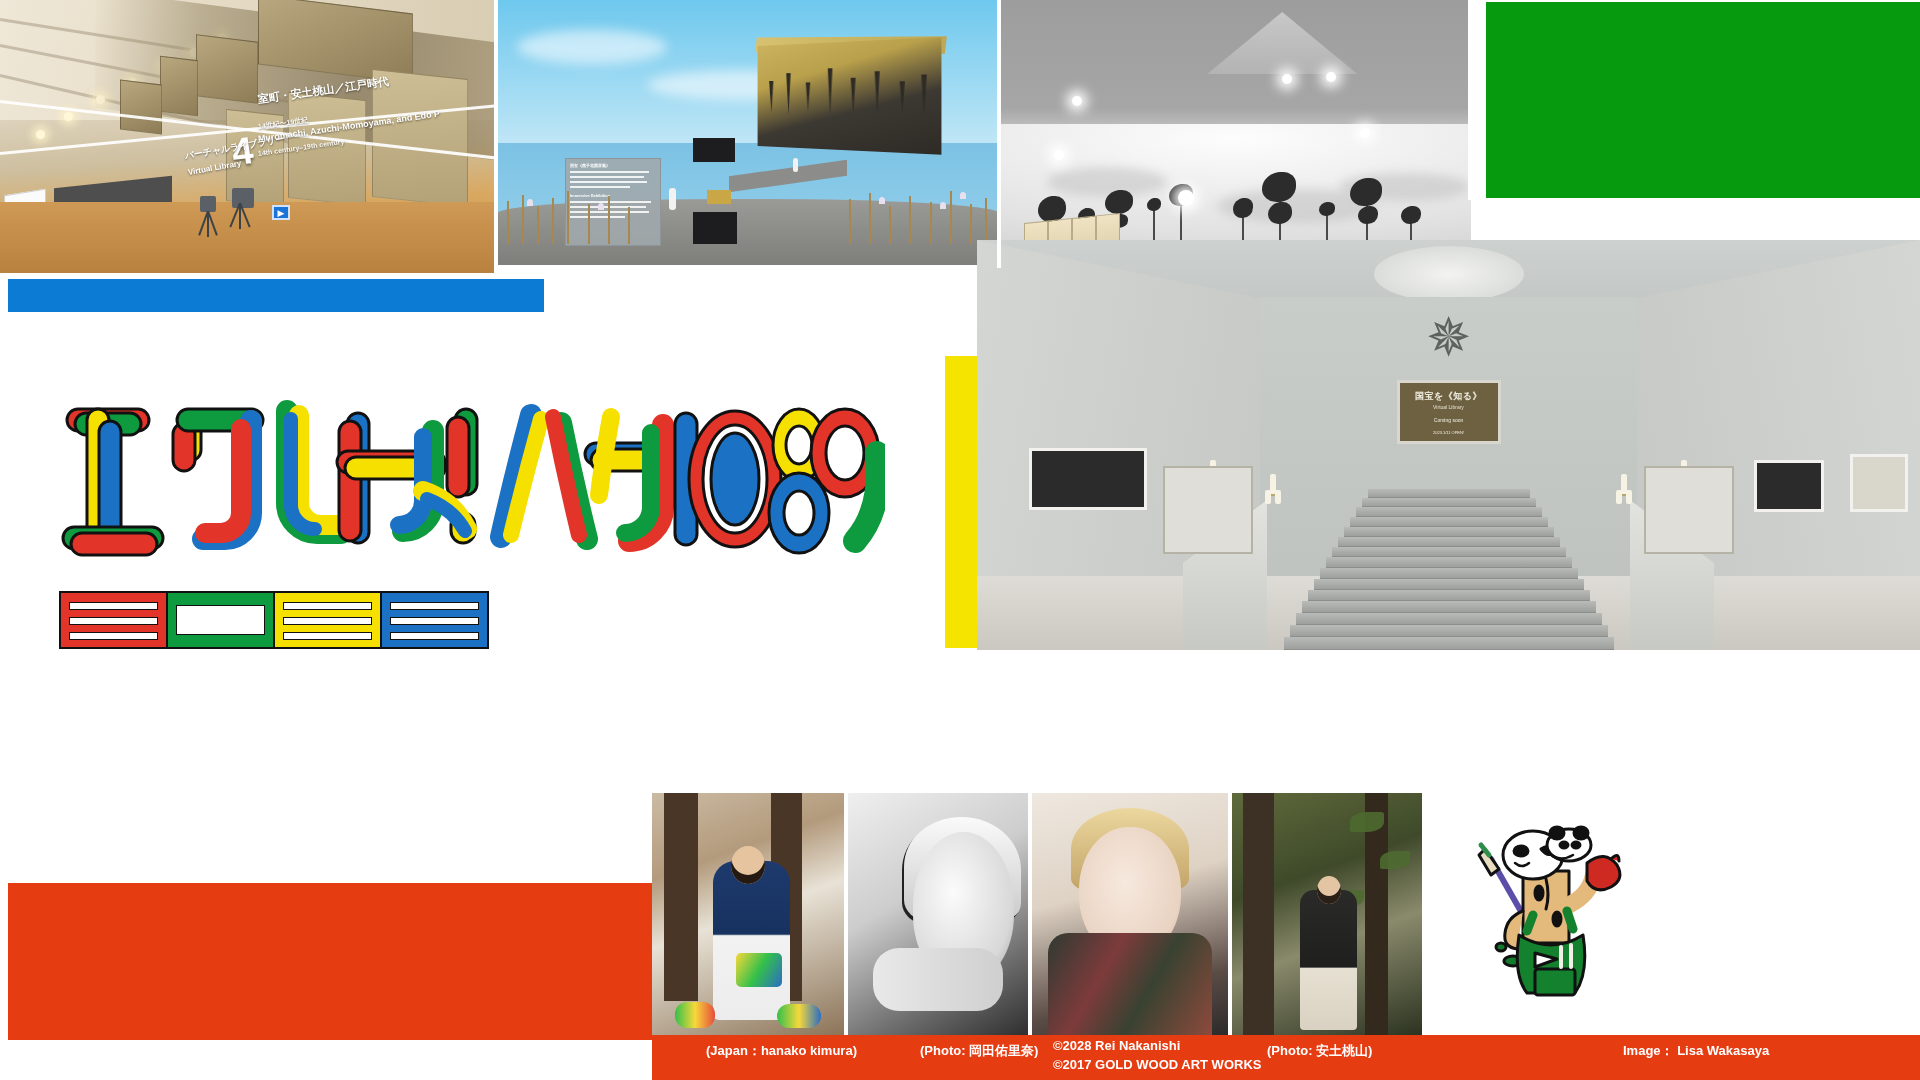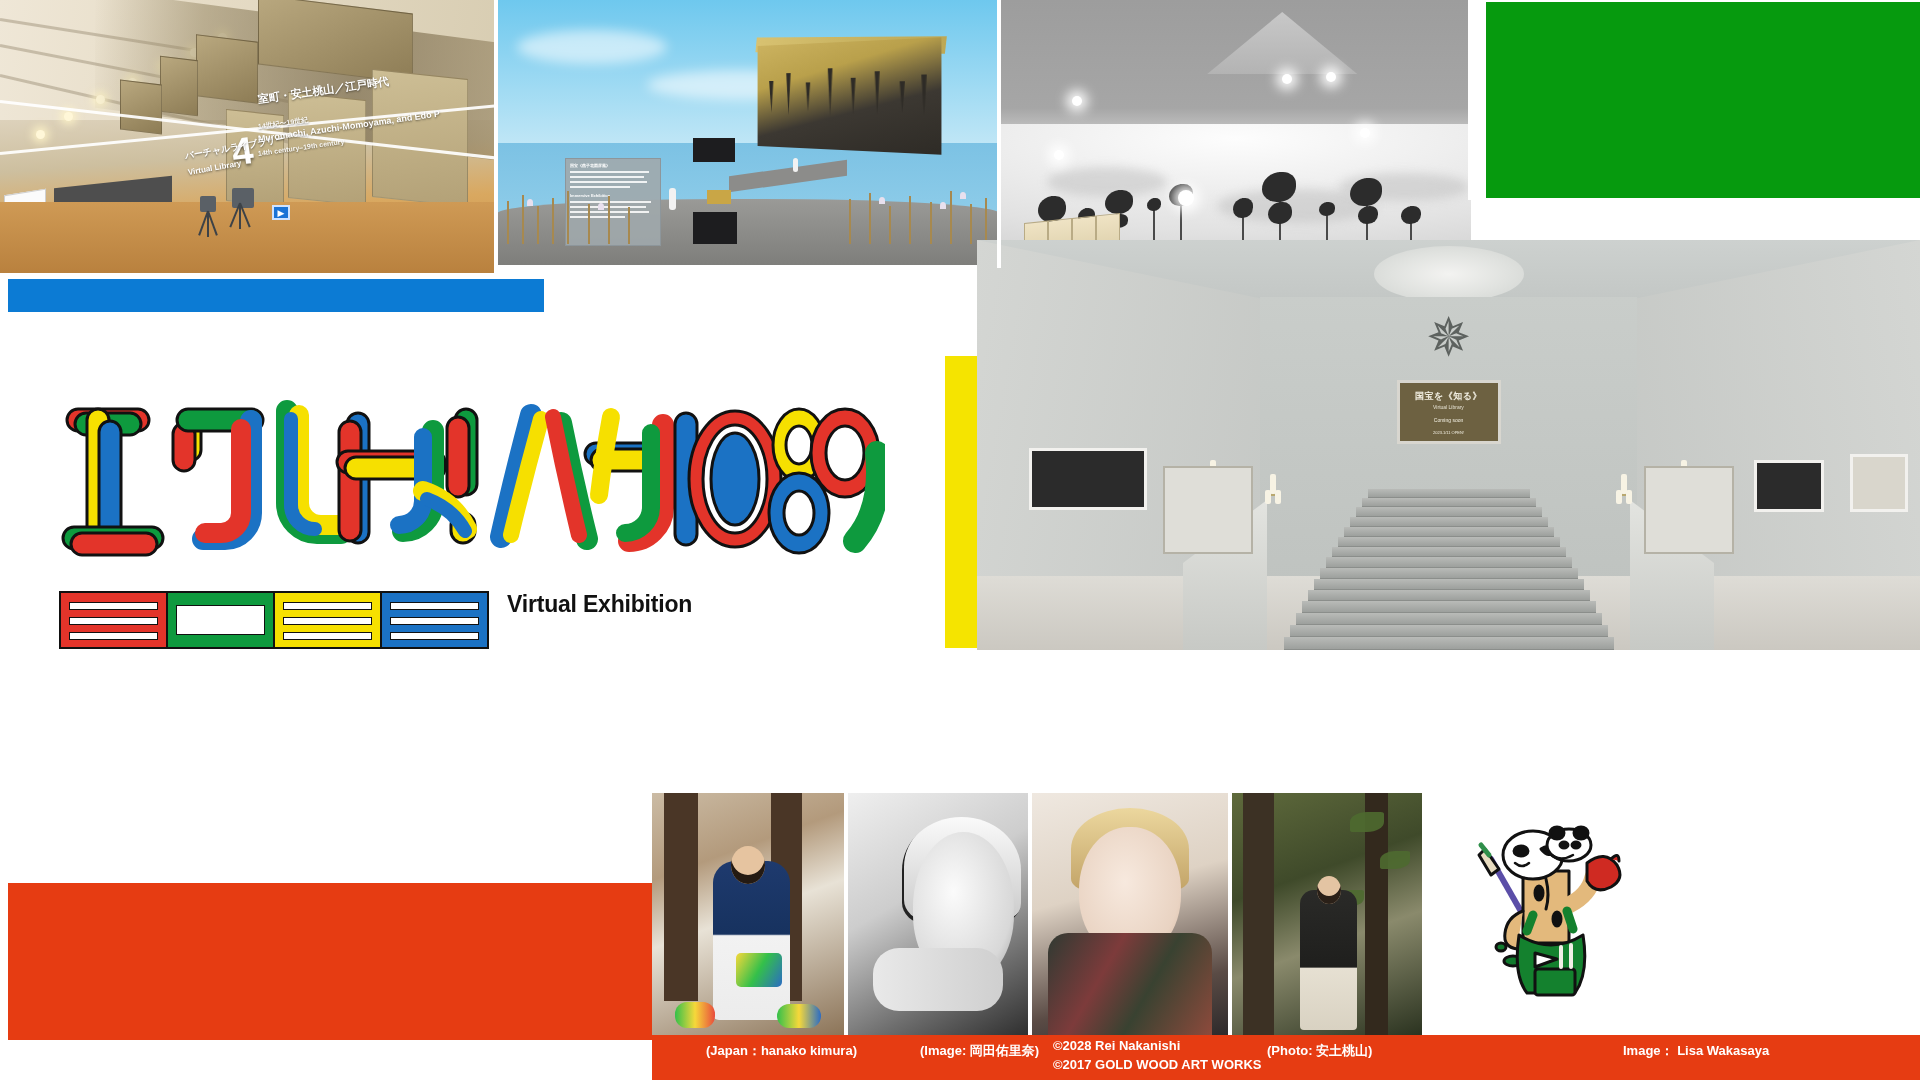--- a/index.html
+++ b/index.html
@@ -560,21 +560,20 @@
           <div class="bar" style="top:39px;"></div>
       </div>
       <div style="background:#1B72C4;">
         <div class="bar" style="top:9px;"></div>
           <div class="bar" style="top:24px;"></div>
           <div class="bar" style="top:39px;"></div>
       </div>
     </div>
 
     <div class="tagEN">
-      <div class="t1">Virtual Exhibition</div>
     </div>
 
   </div>
 
   <div class="portraits">
 
     <div class="pphoto pp1">
       <div class="door"></div>
         <div class="door2"></div>
       <div class="person"></div>
@@ -655,21 +654,21 @@
             <path d="M74 134 l22 6 l-22 8 z" fill="#fff"></path>
           </g>
         </svg>
       </div>
     </div>
   </div>
 
   <div class="panel creditbar" style="background:#E63C12;"></div>
 
   <div class="credit" style="left:706px;top:1042px;">(Japan：hanako kimura)</div>
-  <div class="credit" style="left:920px;top:1042px;">(Image: 岡田佑里奈)</div>
+  <div class="credit" style="left:920px;top:1042px;">(Photo: 岡田佑里奈)</div>
   <div class="credit" style="left:1053px;top:1038px;">©2028 Rei Nakanishi</div>
   <div class="credit" style="left:1053px;top:1057px;">©2017 GOLD WOOD ART WORKS</div>
   <div class="credit" style="left:1267px;top:1042px;">(Photo: 安土桃山)</div>
   <div class="credit" style="left:1623px;top:1042px;">Image： Lisa Wakasaya</div>
 
   <div class="sep-white" style="left:494px;top:0;width:4px;height:275px;"></div>
   <div class="sep-white" style="left:997px;top:0;width:4px;height:268px;"></div>
   <div class="sep-white" style="left:1468px;top:0;width:18px;height:200px;"></div>
 
 </div>

